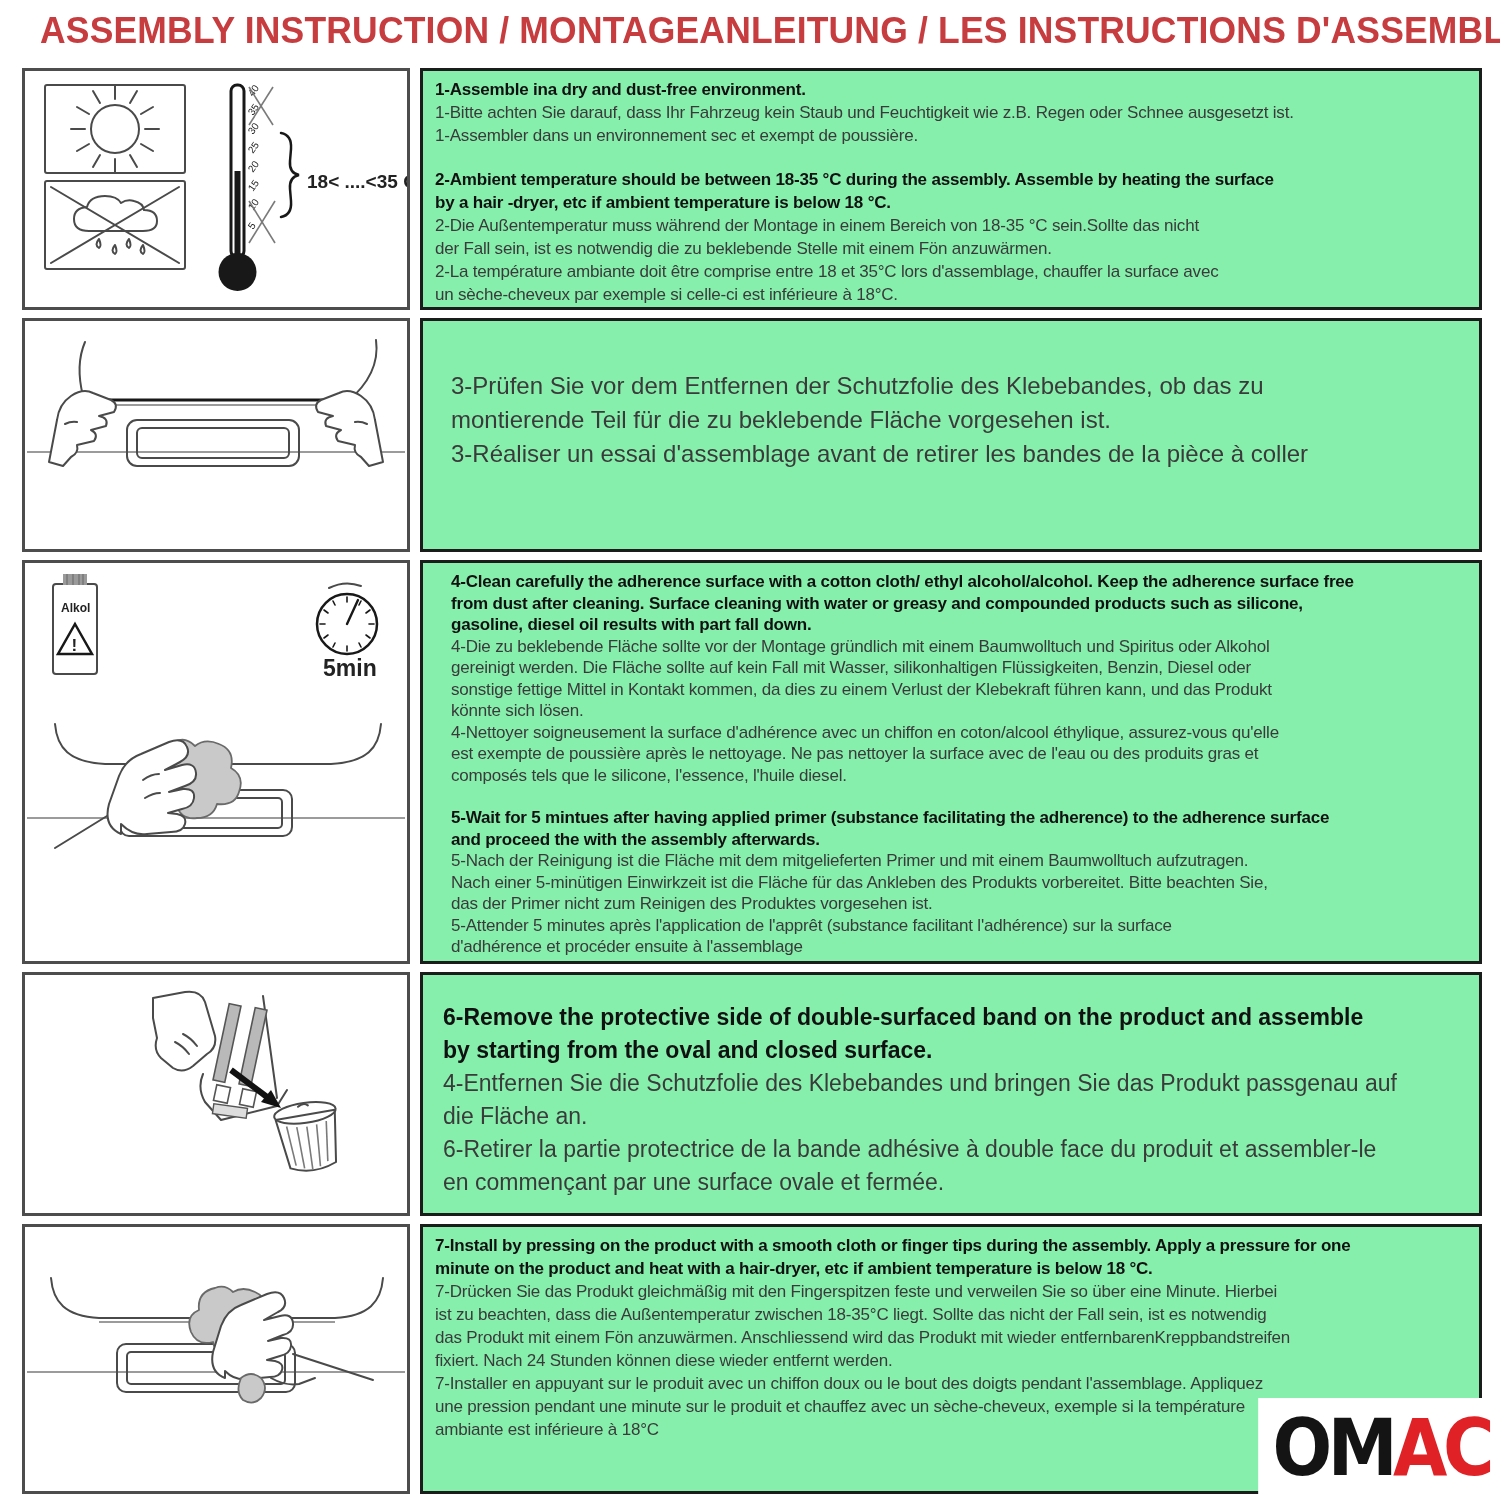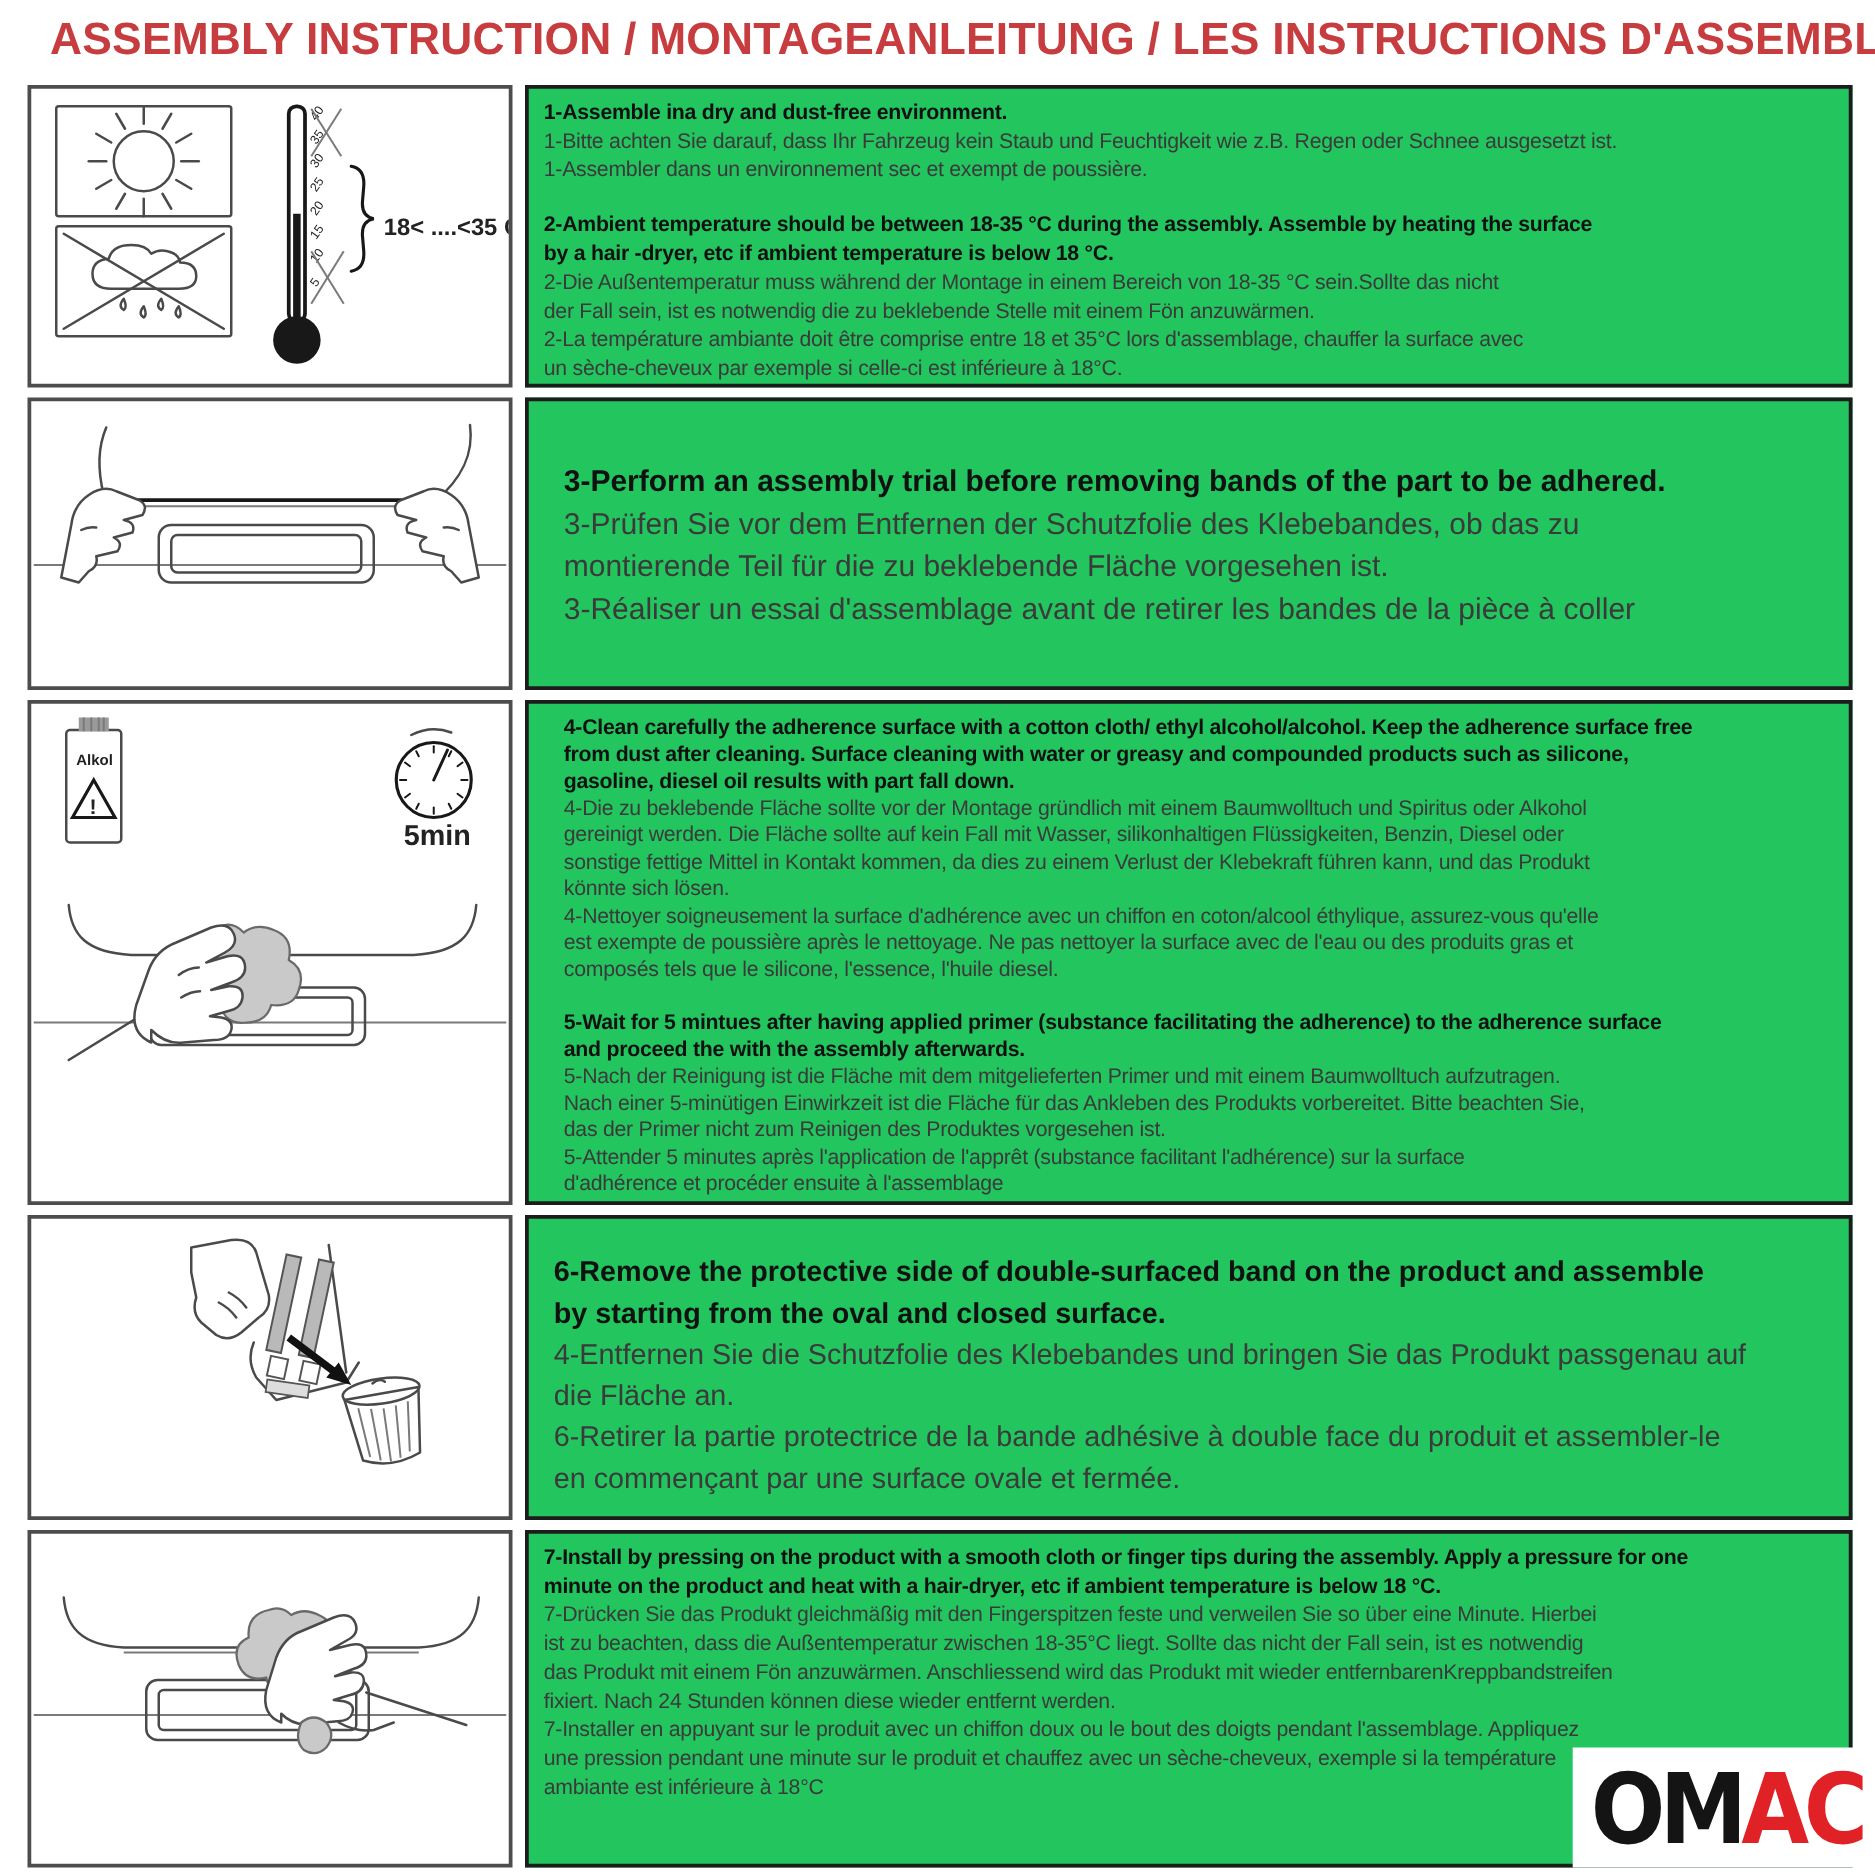--- a/index.html
+++ b/index.html
@@ -5,21 +5,21 @@
   html,body{margin:0;padding:0;background:#fff;}
   .page{position:relative;width:1500px;height:1500px;background:#fff;overflow:hidden;
         font-family:"Liberation Sans",sans-serif;color:#222;}
   .title{position:absolute;left:40px;top:10px;width:1440px;font-size:36px;font-weight:bold;
          color:#c73c3e;letter-spacing:.2px;white-space:nowrap;transform:scaleX(.985);transform-origin:left;}
   .rows{position:absolute;left:22px;top:68px;width:1460px;display:flex;flex-direction:column;gap:8px;}
   .row{display:flex;gap:10px;}
   .figbox{width:388px;flex:0 0 388px;border:3px solid #4d4d4d;background:#fff;box-sizing:border-box;
           display:flex;align-items:center;justify-content:center;}
   .figbox svg{width:100%;height:100%;display:block;}
-  .txt{flex:1;border:3px solid #1c1c1c;background:#22c55e;box-sizing:border-box;overflow:hidden;}
+  .txt{flex:1;border:3px solid #1c1c1c;background:#86efac;box-sizing:border-box;overflow:hidden;}
   .txt p{margin:0;white-space:pre-line;color:#3a3a3a;}
   .txt p.b{font-weight:bold;color:#111;}
   .txt p.gap{margin-top:1.25em;}
   .t-sm{font-size:17px;line-height:23px;padding:7px 12px;letter-spacing:-.2px;}
   .t-sm3{font-size:17px;line-height:21.5px;padding:8px 28px;letter-spacing:-.2px;}
   .t-lg{font-size:24px;line-height:34px;padding:48px 16px 8px 28px;}
   .t-md{font-size:23px;line-height:33px;padding:26px 16px 8px 20px;}
   .logo{position:absolute;right:6px;top:1398px;z-index:5;background:#fff;padding:4px 4px 0 16px;
         font-family:"DejaVu Sans",sans-serif;font-weight:bold;font-size:78px;line-height:92px;
         letter-spacing:-5px;transform:scaleX(.9);transform-origin:right;white-space:nowrap;}
@@ -120,21 +120,20 @@
             <path class="hand" d="M24,138 L32,96 Q34,80 46,72 Q58,64 68,69 L86,76 Q94,80 89,88 L74,92 Q84,94 81,102 L66,106 Q74,110 69,117 L52,121 Q54,129 46,133 L38,142 Z"></path>
             <path class="ln" d="M40,100 q6,-3 12,-2"></path>
           </g>
           <g transform="translate(382,0) scale(-1,1)">
             <path class="hand" d="M24,138 L32,96 Q34,80 46,72 Q58,64 68,69 L86,76 Q94,80 89,88 L74,92 Q84,94 81,102 L66,106 Q74,110 69,117 L52,121 Q54,129 46,133 L38,142 Z"></path>
             <path class="ln" d="M40,100 q6,-3 12,-2"></path>
           </g>
         </svg>
       </div>
       <div class="txt t-lg">
-        <p class="b">3-Perform an assembly trial before removing bands of the part to be adhered.</p>
         <p>3-Prüfen Sie vor dem Entfernen der Schutzfolie des Klebebandes, ob das zu
 montierende Teil für die zu beklebende Fläche vorgesehen ist.</p>
         <p>3-Réaliser un essai d'assemblage avant de retirer les bandes de la pièce à coller</p>
       </div>
     </div>
 
     <div class="row" style="height:404px">
       <div class="figbox">
         <svg viewBox="0 0 382 392">
           <g>

